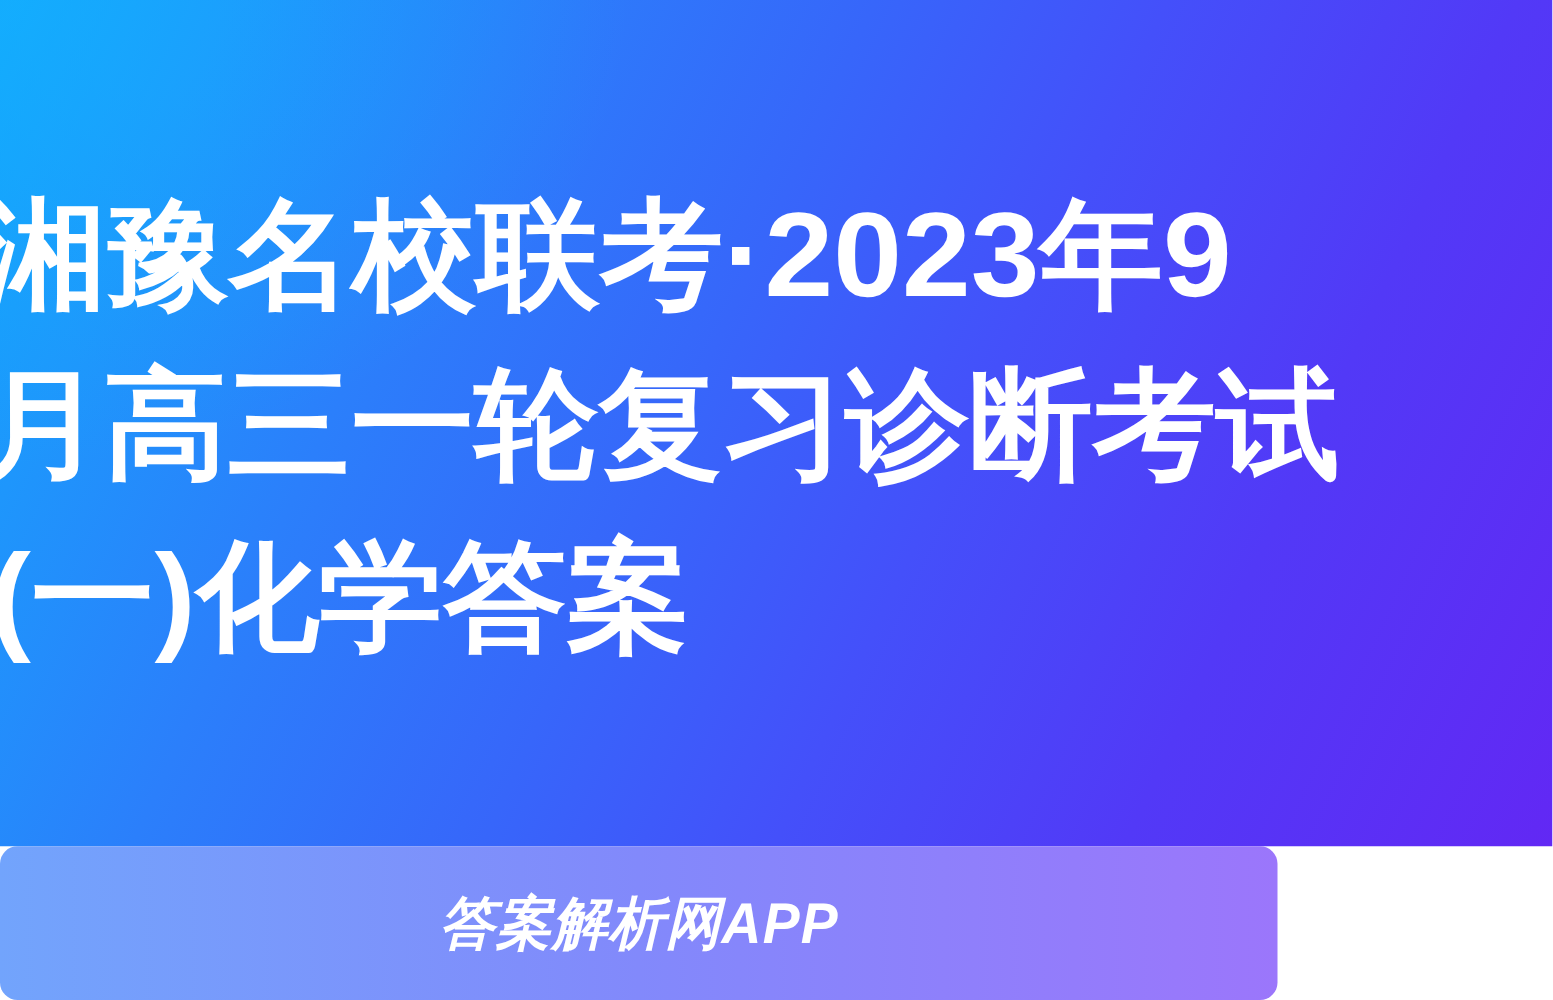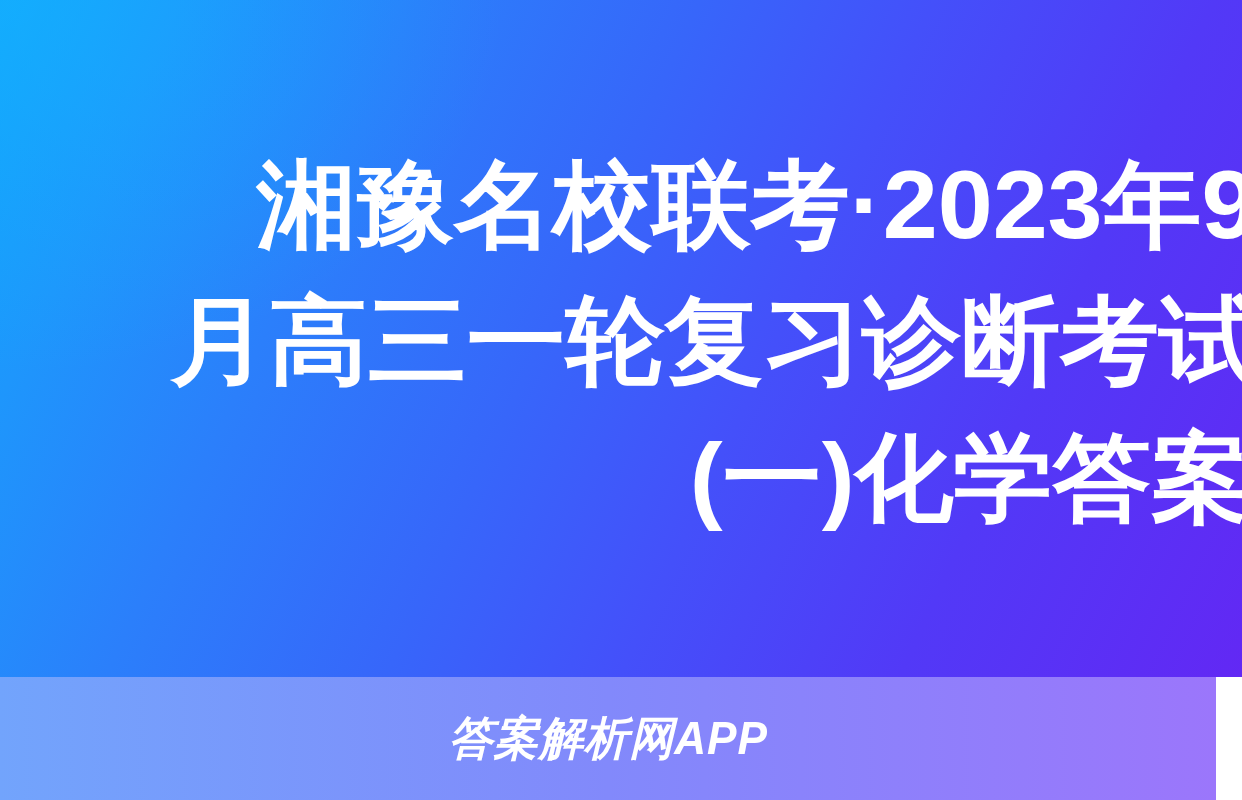--- a/index.html
+++ b/index.html
@@ -54,21 +54,21 @@
   }
 
   .title-block {
     position: absolute;
     left: 0;
     top: 0;
     width: 1242px;
     height: 677px;
     display: flex;
     flex-direction: column;
-    align-items: flex-end;
+    align-items: flex-start;
     justify-content: center;
     padding-top: 6px;
     box-sizing: border-box;
     z-index: 2;
   }
 
   .title-line {
     color: #ffffff;
     font-family: "Liberation Sans", "DejaVu Sans", sans-serif;
     font-weight: 700;
@@ -79,26 +79,27 @@
     text-align: center;
     transform: scaleX(1.03);
     transform-origin: center center;
   }
 
   
   .footer-band {
     position: absolute;
     left: 0;
     top: 677px;
-    width: 1216px;
+    width: 1022px;
     height: 123px;
     background: linear-gradient(90deg, #72A4FC 0%, #8289FB 50%, #9B76FB 100%);
     display: flex;
     align-items: center;
     justify-content: center;
+    border-radius: 14px;
   }
 
   .footer-text {
     color: #ffffff;
     font-family: "Liberation Sans", "DejaVu Sans", sans-serif;
     font-weight: 700;
     font-style: italic;
     font-size: 46px;
     letter-spacing: 1px;
     white-space: nowrap;

